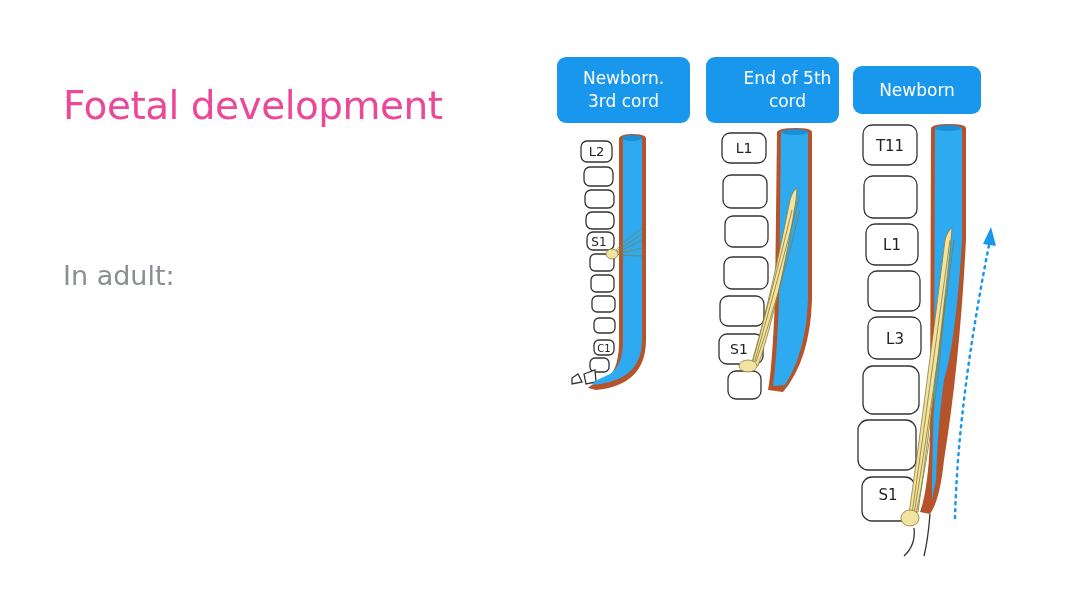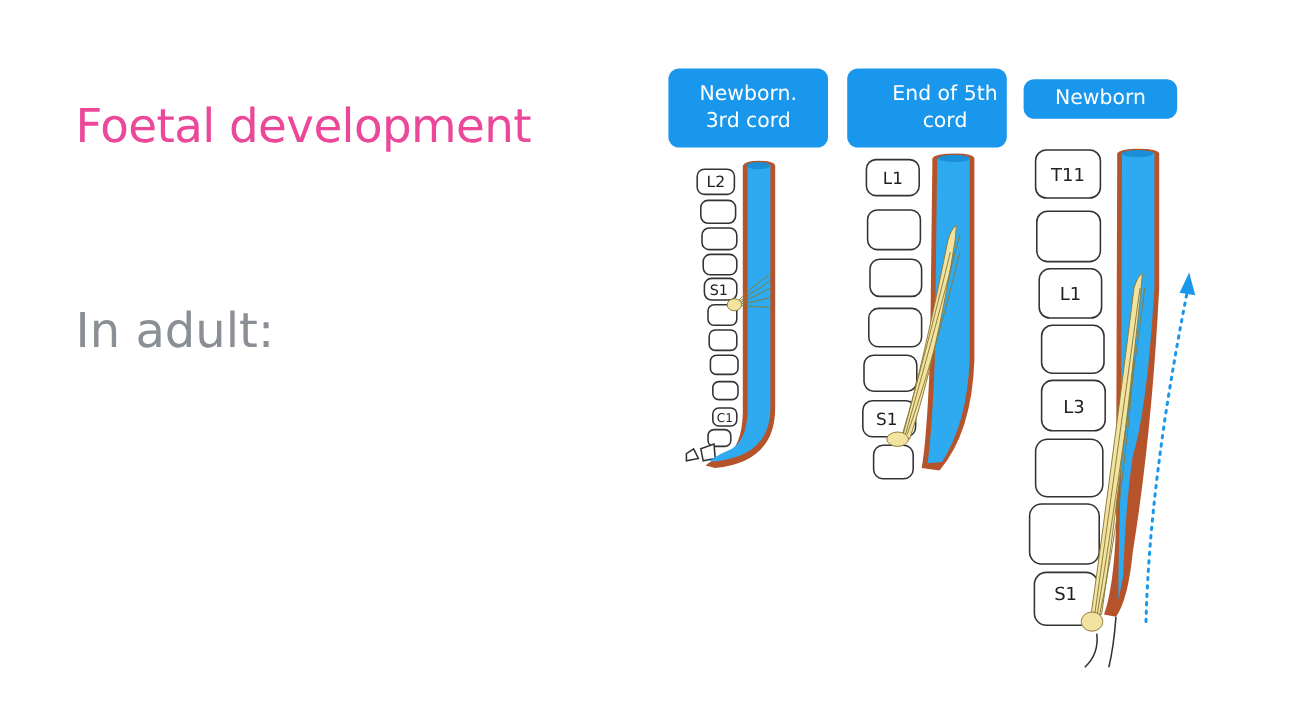--- a/index.html
+++ b/index.html
@@ -7,21 +7,21 @@
   body { position: relative; font-family: "DejaVu Sans", sans-serif; }
 
   .title {
     position: absolute; left: 63px; top: 80px; width: 470px;
     color: #ec4899; font-size: 39px; line-height: 52px; font-weight: normal;
     letter-spacing: -0.5px;
   }
   .title div { white-space: nowrap; }
   .subtitle {
     position: absolute; left: 63px; top: 256px;
-    color: #8a8f95; font-size: 40px; line-height: 40px;
+    color: #8a8f95; font-size: 27px; line-height: 40px;
   }
 
   .stage-label {
     position: absolute; background: #1997ec; color: #ffffff;
     border-radius: 9px; text-align: center; font-size: 17px; line-height: 23px;
     display: flex; flex-direction: column; justify-content: center; align-items: center;
   }
 
   svg.fig { position: absolute; left: 0; top: 0; }
   .vlabel { font-family: "DejaVu Sans", sans-serif; fill: #222; }
@@ -35,21 +35,21 @@
 <div class="subtitle">In adult:</div>
 
 <div class="stage-label" style="left:557px; top:57px; width:133px; height:66px;">
   <span>Newborn.</span>
   <span>3rd cord</span>
 </div>
 <div class="stage-label" style="left:706px; top:57px; width:133px; height:66px;padding-left:30px;">
   <span>End of 5th</span>
   <span>cord</span>
 </div>
-<div class="stage-label" style="left:853px; top:66px; width:128px; height:33px;">
+<div class="stage-label" style="left:853px; top:66px; width:128px; height:48px;">
   <span>Newborn</span>
 </div>
 
 <svg class="fig" width="1076" height="604" viewBox="0 0 1076 604">
   <defs>
     <style>
       .vert { fill: #fff; stroke: #333; stroke-width: 1.3; }
       .dura { fill: #b5542a; }
       .cord { fill: #2eaaf0; }
       .nerve { fill: none; stroke: #8a7a3a; stroke-width: 0.8; }

